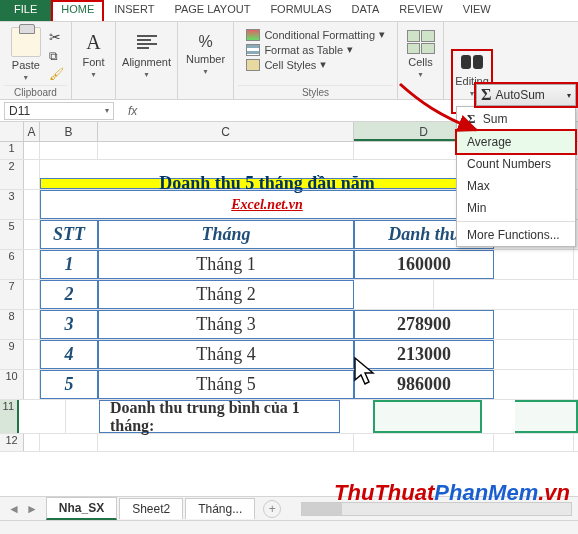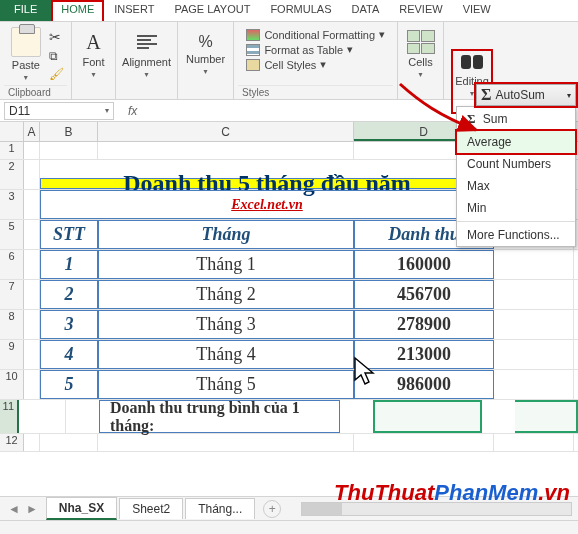--- a/index.html
+++ b/index.html
@@ -7,21 +7,21 @@
 
   
   .menu { display: flex; height: 22px; background: #fff; border-bottom: 1px solid #d4d4d4; font-size: 11px; }
   .menu-tab { padding: 3px 10px 0; color: #444; cursor: pointer; }
   .menu-tab.file { background: #217346; color: #fff; padding: 3px 14px 0; }
   .menu-tab.active { color: #217346; border: 2px solid #c00; border-bottom: none; padding: 1px 8px 0; }
 
   
   .ribbon { display: flex; height: 78px; background: #f4f4f4; border-bottom: 1px solid #d4d4d4; }
   .group { border-right: 1px solid #d4d4d4; padding: 2px 4px 0; display: flex; flex-direction: column; align-items: center; justify-content: space-between; }
-  .group-label { font-size: 10px; color: #666; padding: 1px 4px; width: 100%; text-align: left; border-top: 1px solid #e6e6e6; }
+  .group-label { font-size: 10px; color: #666; padding: 1px 4px; width: 100%; text-align: center; border-top: 1px solid #e6e6e6; }
   .group-body { display: flex; align-items: center; gap: 4px; flex: 1; }
   .big-btn { display: flex; flex-direction: column; align-items: center; gap: 2px; padding: 2px 4px; font-size: 11px; color: #444; cursor: pointer; position: relative; }
   .big-btn .arrow { font-size: 8px; color: #666; }
   .clip-icon { width: 30px; height: 30px; background: #fdf6e3; border: 1px solid #ccc; border-radius: 2px; position: relative; }
   .clip-icon::before { content: ""; position: absolute; top: -4px; left: 7px; width: 14px; height: 8px; border: 1px solid #888; border-radius: 2px 2px 0 0; background: #ddd; }
   .letterA { width: 24px; height: 24px; display: flex; align-items: center; justify-content: center; font-family: "Times New Roman", serif; font-size: 20px; color: #333; }
   .align-icon, .num-icon { width: 24px; height: 24px; display: flex; flex-direction: column; justify-content: center; gap: 2px; padding: 2px; }
   .align-icon span { height: 2px; background: #555; }
   .styles-list { display: flex; flex-direction: column; gap: 2px; font-size: 11px; color: #444; padding: 4px 2px; }
   .styles-list div { display: flex; align-items: center; gap: 4px; cursor: pointer; }
@@ -47,21 +47,21 @@
   .rownum { width: 24px; background: #f4f4f4; border-right: 1px solid #ccc; text-align: center; font-size: 11px; color: #444; }
   .row { display: flex; border-bottom: 1px solid #e2e2e2; }
   .row.active .rownum { background: #d8e6da; border-right: 2px solid #217346; }
   .cell { border-right: 1px solid #e2e2e2; padding: 0 4px; font-size: 14px; display: flex; align-items: center; }
   
   .cA { width: 16px; } .cB { width: 58px; } .cC { width: 256px; } .cD { width: 140px; } .cE { width: 80px; }
   
   .r1 { height: 18px; } .rdata { height: 30px; } .r11 { height: 34px; gap: 33px; }
 
   
-  .title-cell { background: #ffff00; font-family: "Times New Roman", serif; font-size: 24px; font-weight: bold; color: #003366; justify-content: center; border: 1px solid #4a7dbb; margin-top: 18px; }
+  .title-cell { background: #ffff00; font-family: "Times New Roman", serif; font-size: 18px; font-weight: bold; color: #003366; justify-content: center; border: 1px solid #4a7dbb; margin-top: 18px; }
   .subtitle { font-family: "Times New Roman", serif; font-style: italic; font-weight: bold; color: #c00; text-decoration: underline; justify-content: center; font-size: 14px; }
   .thcell { font-family: "Times New Roman", serif; font-style: italic; font-weight: bold; color: #1f4e79; font-size: 18px; border: 1px solid #4a7dbb; justify-content: center; }
   .tdcell { font-family: "Times New Roman", serif; font-size: 18px; border: 1px solid #4a7dbb; justify-content: center; }
   .tdnum { font-weight: bold; color: #1f4e79; font-style: italic; }
   .avg-label { font-family: "Times New Roman", serif; font-weight: bold; font-size: 16px; border: 1px solid #4a7dbb; padding-left: 10px; }
   .sel-cell { border: 2px solid #26a269; background: #f3f9f4; }
 
   
   .sheettabs { position: absolute; bottom: 14px; left: 0; right: 0; height: 24px; display: flex; align-items: center; background: #f4f4f4; border-top: 1px solid #d4d4d4; font-size: 12px; }
   .tabnav { display: flex; gap: 6px; padding: 0 8px; color: #888; }
@@ -269,21 +269,20 @@
     <div class="cell tdcell tdnum cB">1</div>
     <div class="cell tdcell cC">Tháng 1</div>
     <div class="cell tdcell cD" style="font-weight:bold">160000</div>
     <div class="cell cE"></div>
   </div>
   <div class="row rdata">
     <div class="rownum">7</div>
       <div class="cell cA"></div>
     <div class="cell tdcell tdnum cB">2</div>
     <div class="cell tdcell cC">Tháng 2</div>
-    <div class="cell tdcell cD" style="font-weight:bold">456700</div>
     <div class="cell cE"></div>
   </div>
   <div class="row rdata">
     <div class="rownum">8</div>
       <div class="cell cA"></div>
     <div class="cell tdcell tdnum cB">3</div>
     <div class="cell tdcell cC">Tháng 3</div>
     <div class="cell tdcell cD" style="font-weight:bold">278900</div>
     <div class="cell cE"></div>
   </div>

